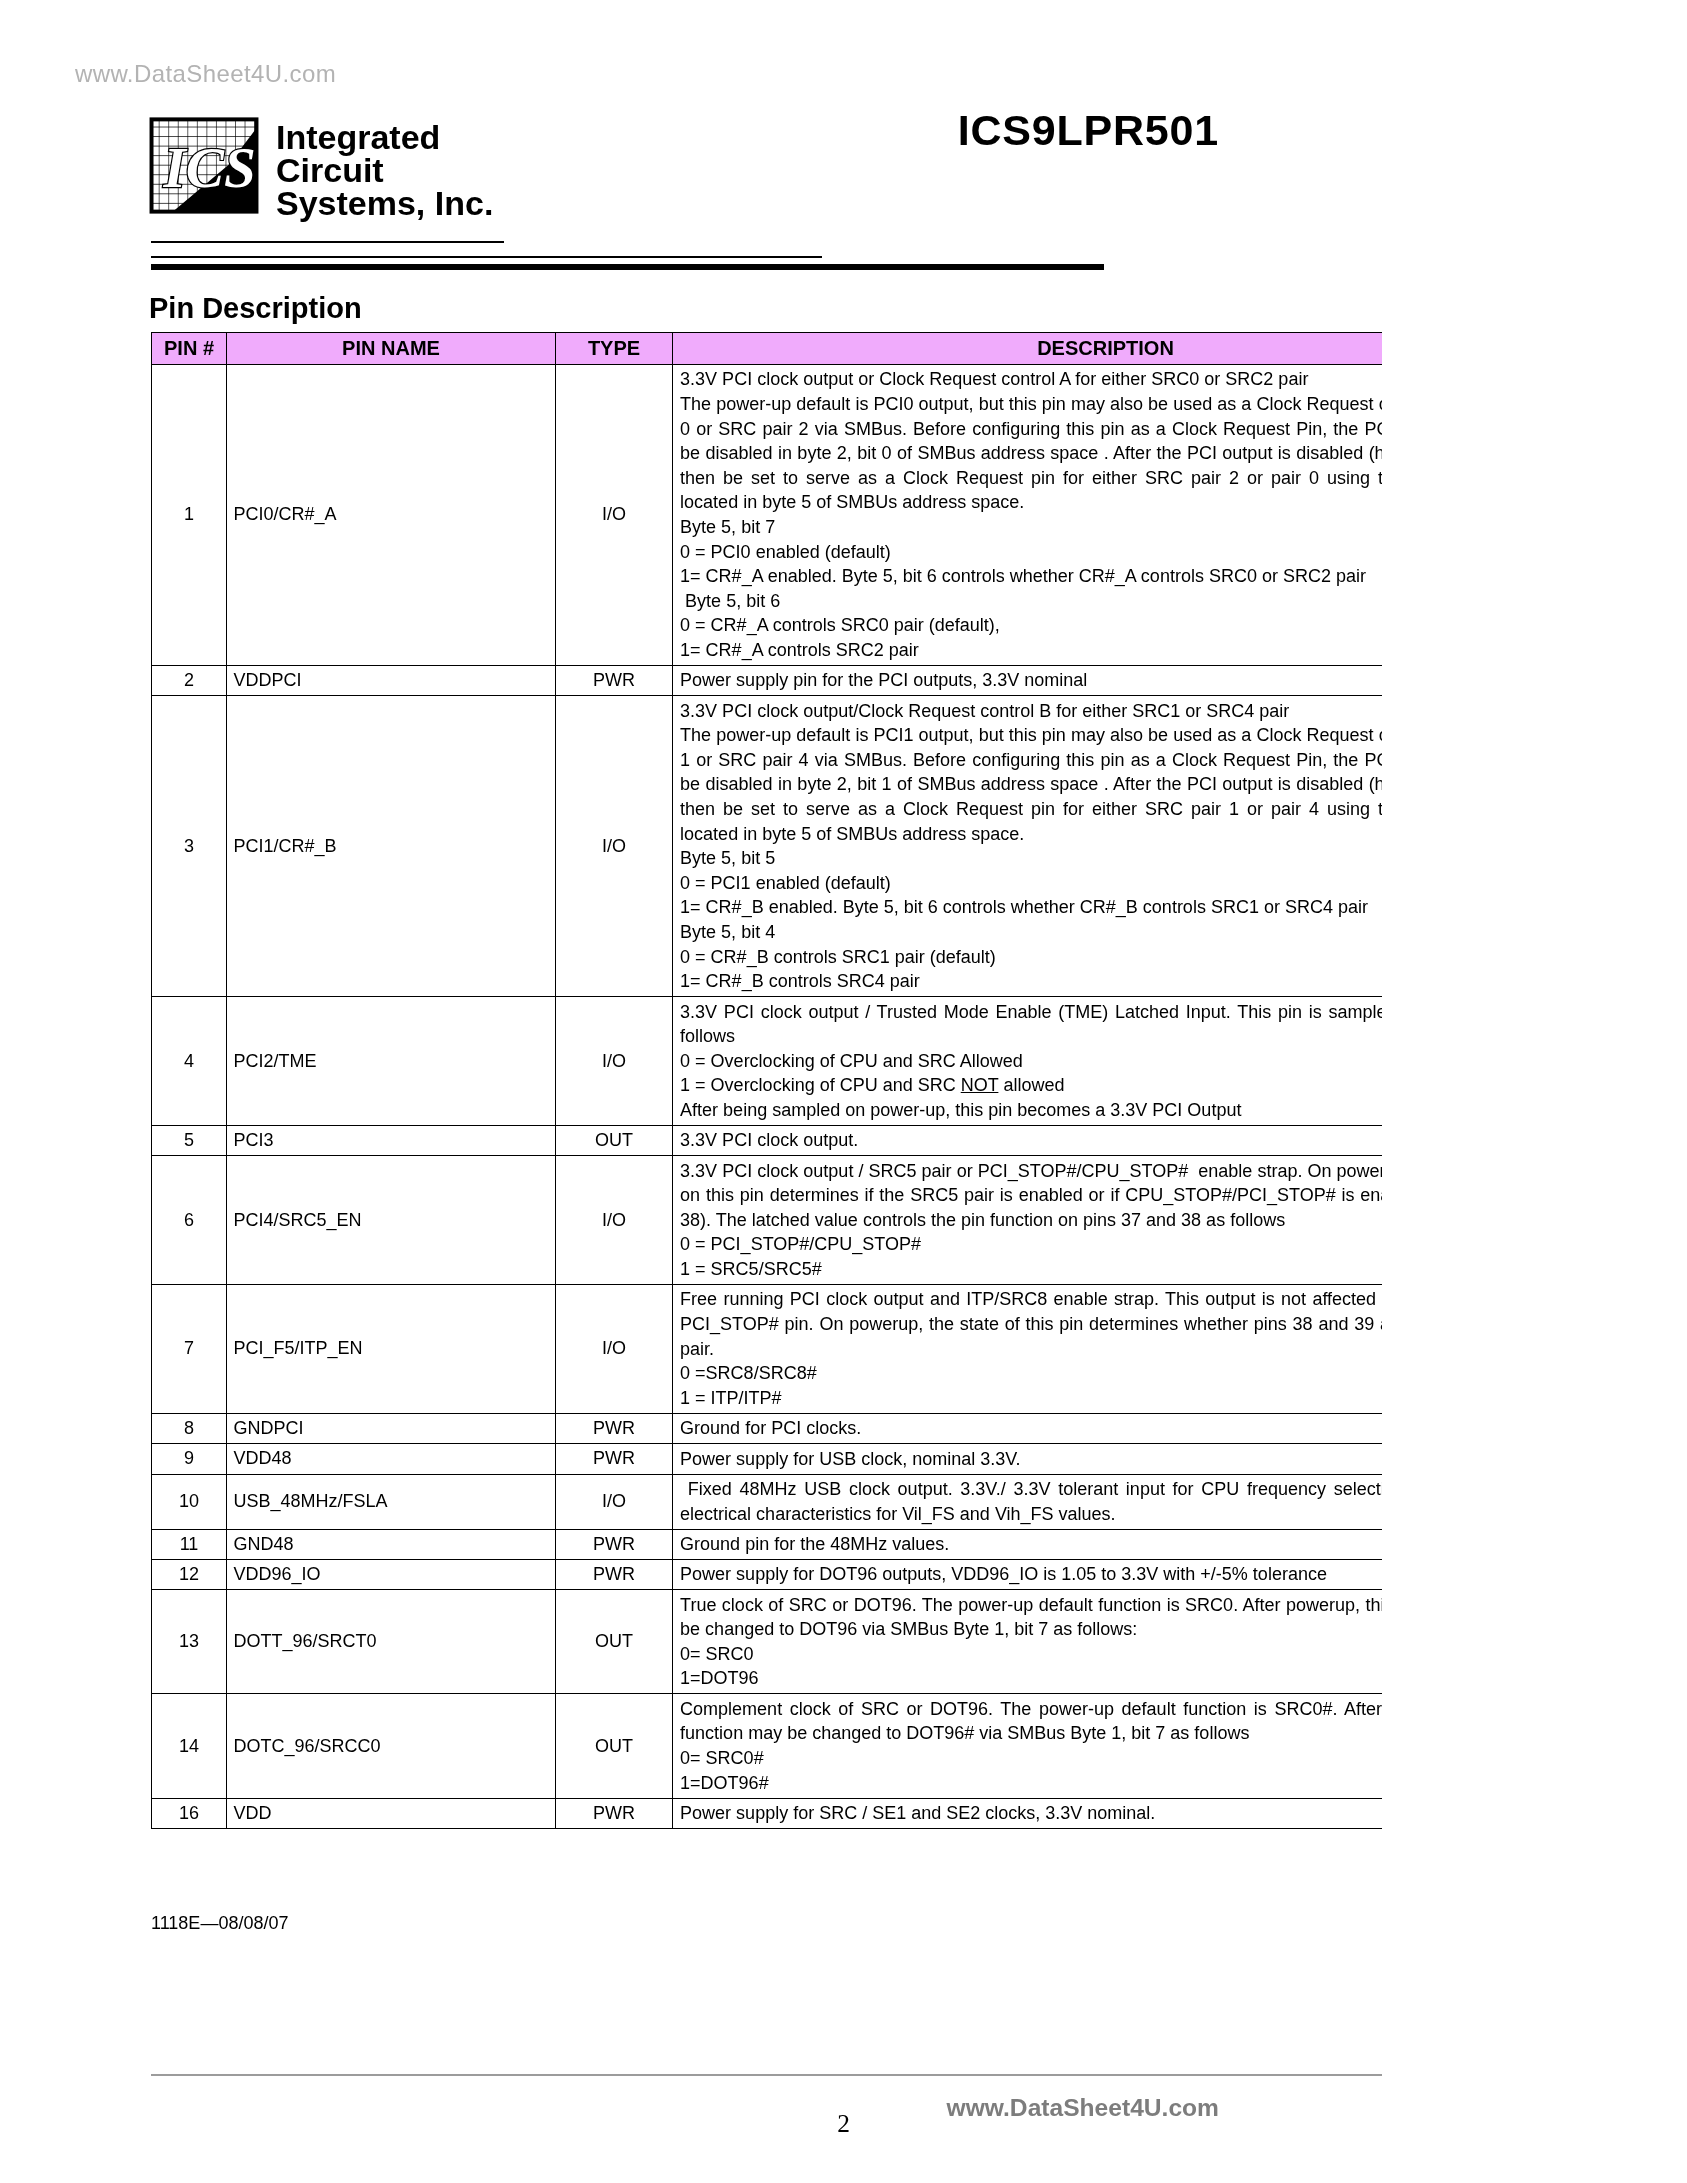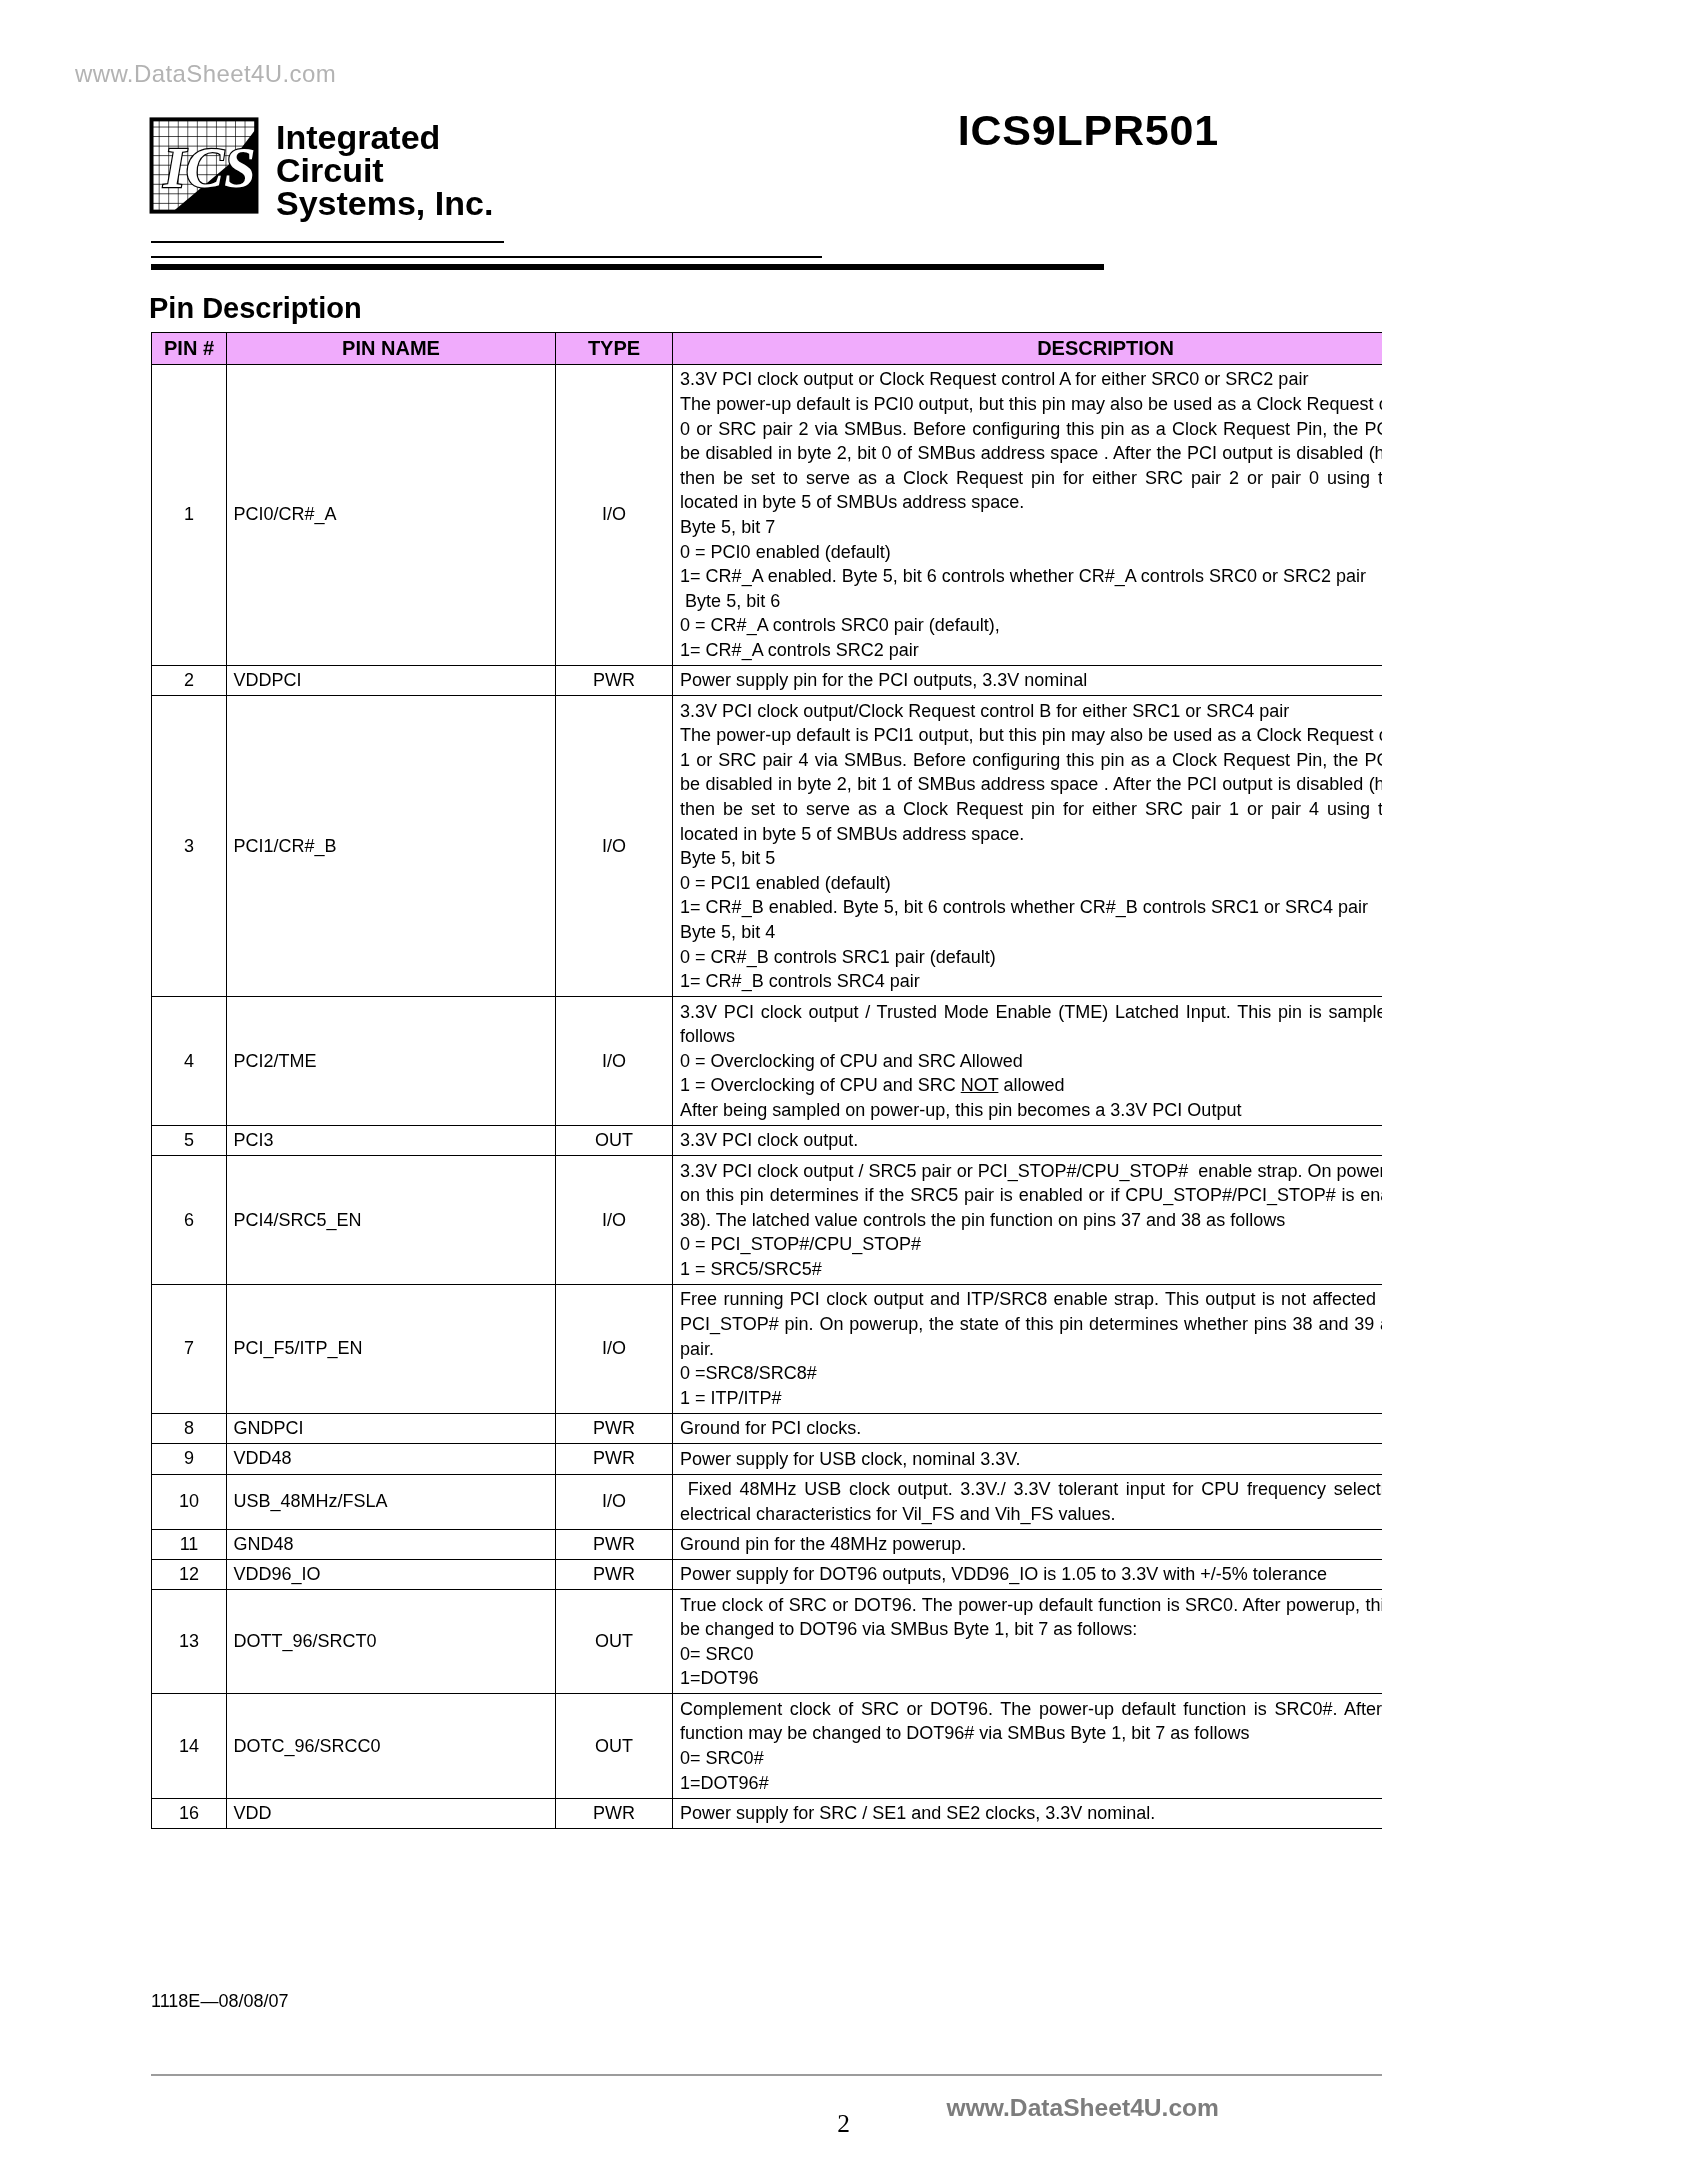--- a/index.html
+++ b/index.html
@@ -25,21 +25,21 @@
                border-collapse:collapse; table-layout:fixed; }
   .pin-table th, .pin-table td { border:1.6px solid #000; }
   .pin-table th { background:#f0abfc; font-size:20px; font-weight:bold;
                   height:32px; text-align:center; vertical-align:middle; }
   td.pin-col  { text-align:center; font-size:18px; vertical-align:middle; }
   td.name-col { font-size:18px; padding:1.6px 6.4px; vertical-align:middle; }
   td.type-col { text-align:center; font-size:18px; vertical-align:middle; }
   td.desc-col { font-size:18px; padding:2.4px 7.1px; vertical-align:middle; }
   .desc-line  { line-height:24.6px; white-space:pre-wrap; text-align:justify; }
 
-  .footer-doc-code { left:151px; top:1991px; font-size:18px; }
+  .footer-doc-code { left:151px; top:1913px; font-size:18px; }
   .footer-rule { left:151px; top:2074px; width:1388px; height:1.6px; background:#9c9c9c; }
   .page-number { left:0; top:2109px; width:1687px; text-align:center;
                  font-family:"Liberation Serif", serif; font-size:25.4px; }
   .watermark-bottom { right:163px; top:2094px; font-size:24.6px; font-weight:bold; color:#7d7d7d; }
 </style>
 </head>
 <body>
 
 <div class="page">
 
@@ -187,21 +187,21 @@
           <td class="type-col">I/O</td>
           <td class="desc-col">
             <div class="desc-line"> Fixed 48MHz USB clock output. 3.3V./ 3.3V tolerant input for CPU frequency selection. Refer to input electrical characteristics for Vil_FS and Vih_FS values.</div>
           </td>
         </tr>
         <tr>
           <td class="pin-col">11</td>
           <td class="name-col">GND48</td>
           <td class="type-col">PWR</td>
           <td class="desc-col">
-            <div class="desc-line">Ground pin for the 48MHz powerup.</div>
+            <div class="desc-line">Ground pin for the 48MHz values.</div>
           </td>
         </tr>
         <tr>
           <td class="pin-col">12</td>
           <td class="name-col">VDD96_IO</td>
           <td class="type-col">PWR</td>
           <td class="desc-col">
             <div class="desc-line">Power supply for DOT96 outputs, VDD96_IO is 1.05 to 3.3V with +/-5% tolerance</div>
           </td>
         </tr>

